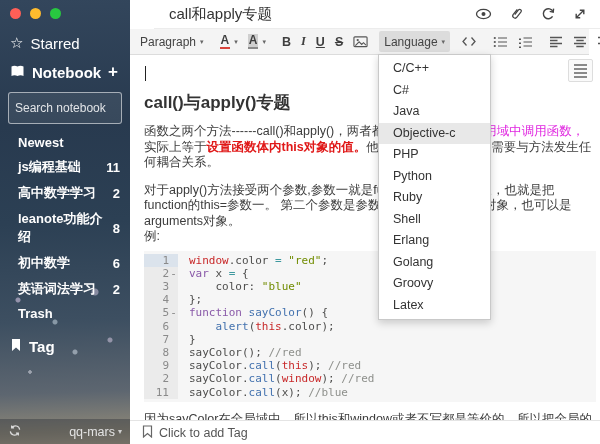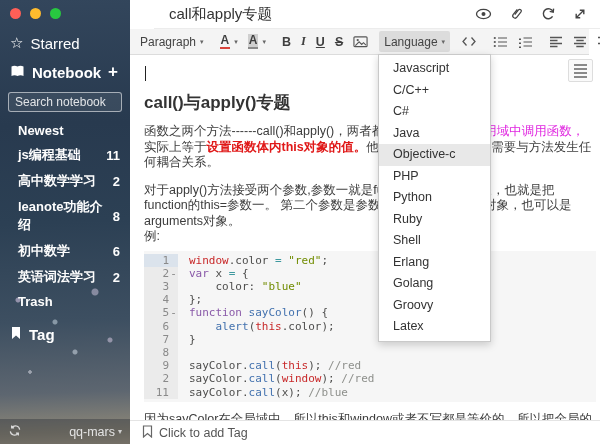--- a/index.html
+++ b/index.html
@@ -20,21 +20,21 @@
   }
   .traffic { display:flex; gap:9px; padding:8px 0 10px 10px; }
   .light { width:11px; height:11px; border-radius:50%; }
   .side-row { display:flex; align-items:center; padding:5px 8px 5px 10px; font-size:15px; }
   .side-row .txt { margin-left:7px; }
   .side-row.header { font-weight:bold; }
   .side-row .grow { flex:1; }
   .plus { font-size:17px; font-weight:bold; padding-right:4px; }
   .search-wrap { padding:5px 8px 7px 8px; }
   .search-wrap input {
-    width:100%; height:20px; border:1px solid rgba(255,255,255,.55); border-radius:3px;
+    width:100%; height:32px; border:1px solid rgba(255,255,255,.55); border-radius:3px;
     background:rgba(255,255,255,.08); color:#fff; font-size:12px; padding:0 6px; outline:none;
     font-family:"Liberation Sans",sans-serif;
   }
   .search-wrap input::placeholder { color:rgba(255,255,255,.85); }
   .nb-item { display:flex; align-items:center; padding:4px 10px 4px 18px; font-size:13px; font-weight:600; color:#fdfdfd; }
   .nb-item .count { margin-left:auto; font-weight:600; }
   .tag-row { margin-top:8px; }
   .sidebar-footer {
     position:absolute; left:0; bottom:0; width:130px; height:25px; background:rgba(18,26,36,.32);
     display:flex; align-items:center; padding:0 8px; color:#e4e4e4; font-size:12.5px;
@@ -393,20 +393,21 @@
             <span class="fold"></span>
           </span>
           <span class="cline"><span class="tok-text">}</span></span>
         </div>
 
         <div class="code-row">
           <span class="gutter">
             <span class="lnum">8</span>
             <span class="fold"></span>
           </span>
+          <span class="cline"><span class="tok-text">sayColor(); </span><span class="tok-comment">//red</span></span>
         </div>
 
         <div class="code-row">
           <span class="gutter">
             <span class="lnum">9</span>
             <span class="fold"></span>
           </span>
           <span class="cline"><span class="tok-text">sayColor.</span><span class="tok-blue">call</span><span class="tok-text">(</span><span class="tok-red">this</span><span class="tok-text">); </span><span class="tok-comment">//red</span></span>
         </div>
 
@@ -441,21 +442,20 @@
     <span>
       <svg width="11" height="13" viewBox="0 0 11 13">
           <path d="M1.5 1 h8 v11 l-4-3.4 -4 3.4 Z" fill="none" stroke="#666" stroke-width="1.2"></path>
         </svg>
     </span>
     <span>Click to add Tag</span>
   </div>
 
   <div class="lang-menu">
 
-      <div class="menu-item">Javascript</div>
 
       <div class="menu-item">C/C++</div>
 
       <div class="menu-item">C#</div>
 
       <div class="menu-item">Java</div>
 
       <div class="menu-item selected">Objective-c</div>
 
       <div class="menu-item">PHP</div>

